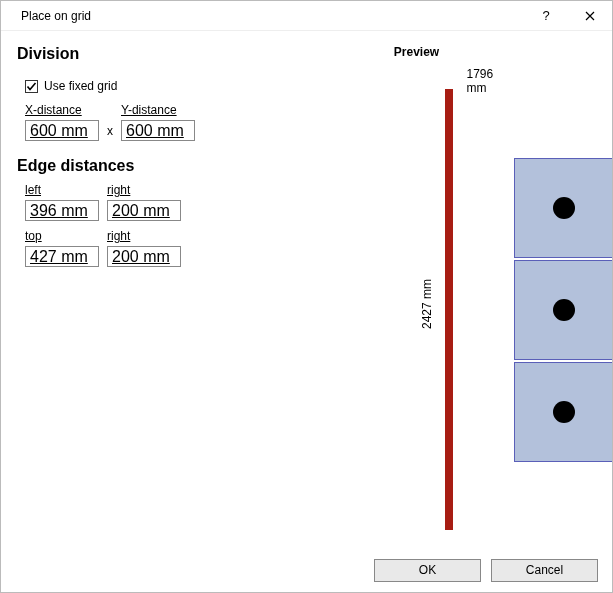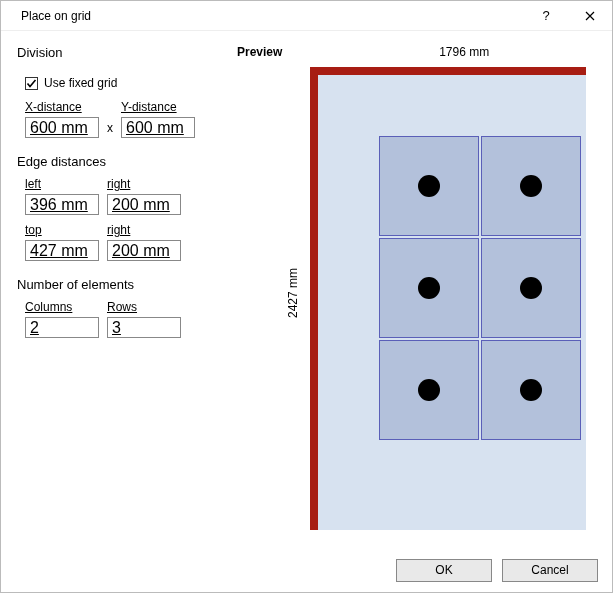--- a/index.html
+++ b/index.html
@@ -32,22 +32,22 @@
   }
   .titlebar-btn.help { font-size: 13px; }
   .titlebar-btn.close svg { width: 10px; height: 10px; }
   .content {
     flex: 1;
     display: flex;
     padding: 14px 16px 8px 16px;
     gap: 10px;
   }
   .left-col { width: 210px; }
-  .right-col { flex: 1; display: flex; flex-direction: row; }
-  .section-head { font-weight: 400; font-size: 13px; margin-bottom: 8px; }
+  .right-col { flex: 1; display: flex; flex-direction: column; align-items: center; }
+  .section-head { font-weight: 700; font-size: 16px; margin-bottom: 8px; }
   .section { margin-bottom: 16px; }
   .check-row { display: flex; align-items: center; gap: 6px; margin: 16px 0 10px 8px; }
   .checkbox {
     width: 13px; height: 13px;
     border: 1px solid #333;
     display: flex; align-items: center; justify-content: center;
     background: #fff;
   }
   .checkbox svg { width: 11px; height: 11px; display: block; }
   .row2 { display: flex; align-items: flex-end; gap: 8px; margin-left: 8px; }
@@ -110,21 +110,21 @@
   .dot { width: 22px; height: 22px; border-radius: 50%; background: #000; }
   .buttons {
     height: 44px;
     display: flex;
     align-items: center;
     justify-content: flex-end;
     gap: 10px;
     padding-right: 14px;
   }
   .btn {
-    width: 96px;
+    width: 107px;
     height: 23px;
     border: 1px solid #888;
     background: #e9e9e9;
     font-family: inherit;
     font-size: 12px;
     text-align: center;
     line-height: 21px;
   }
 </style>
 </head>
@@ -183,33 +183,20 @@
           <label>top</label>
           <input type="text" value="427 mm" style="">
         </div>
         <div class="field">
           <label>right</label>
           <input type="text" value="200 mm" style="">
         </div>
       </div>
     </div>
 
-    <div class="section">
-      <div class="section-head">Number of elements</div>
-      <div class="row2">
-        <div class="field">
-          <label>Columns</label>
-          <input type="text" value="2" style="">
-        </div>
-        <div class="field">
-          <label>Rows</label>
-          <input type="text" value="3" style="">
-        </div>
-      </div>
-    </div>
 
   </div>
 
   <div class="right-col">
     <div class="preview-head">Preview</div>
     <div class="preview-area">
       <div class="dim-top">1796 mm</div>
       <div class="dim-left">
         <span>2427 mm</span>
       </div>

